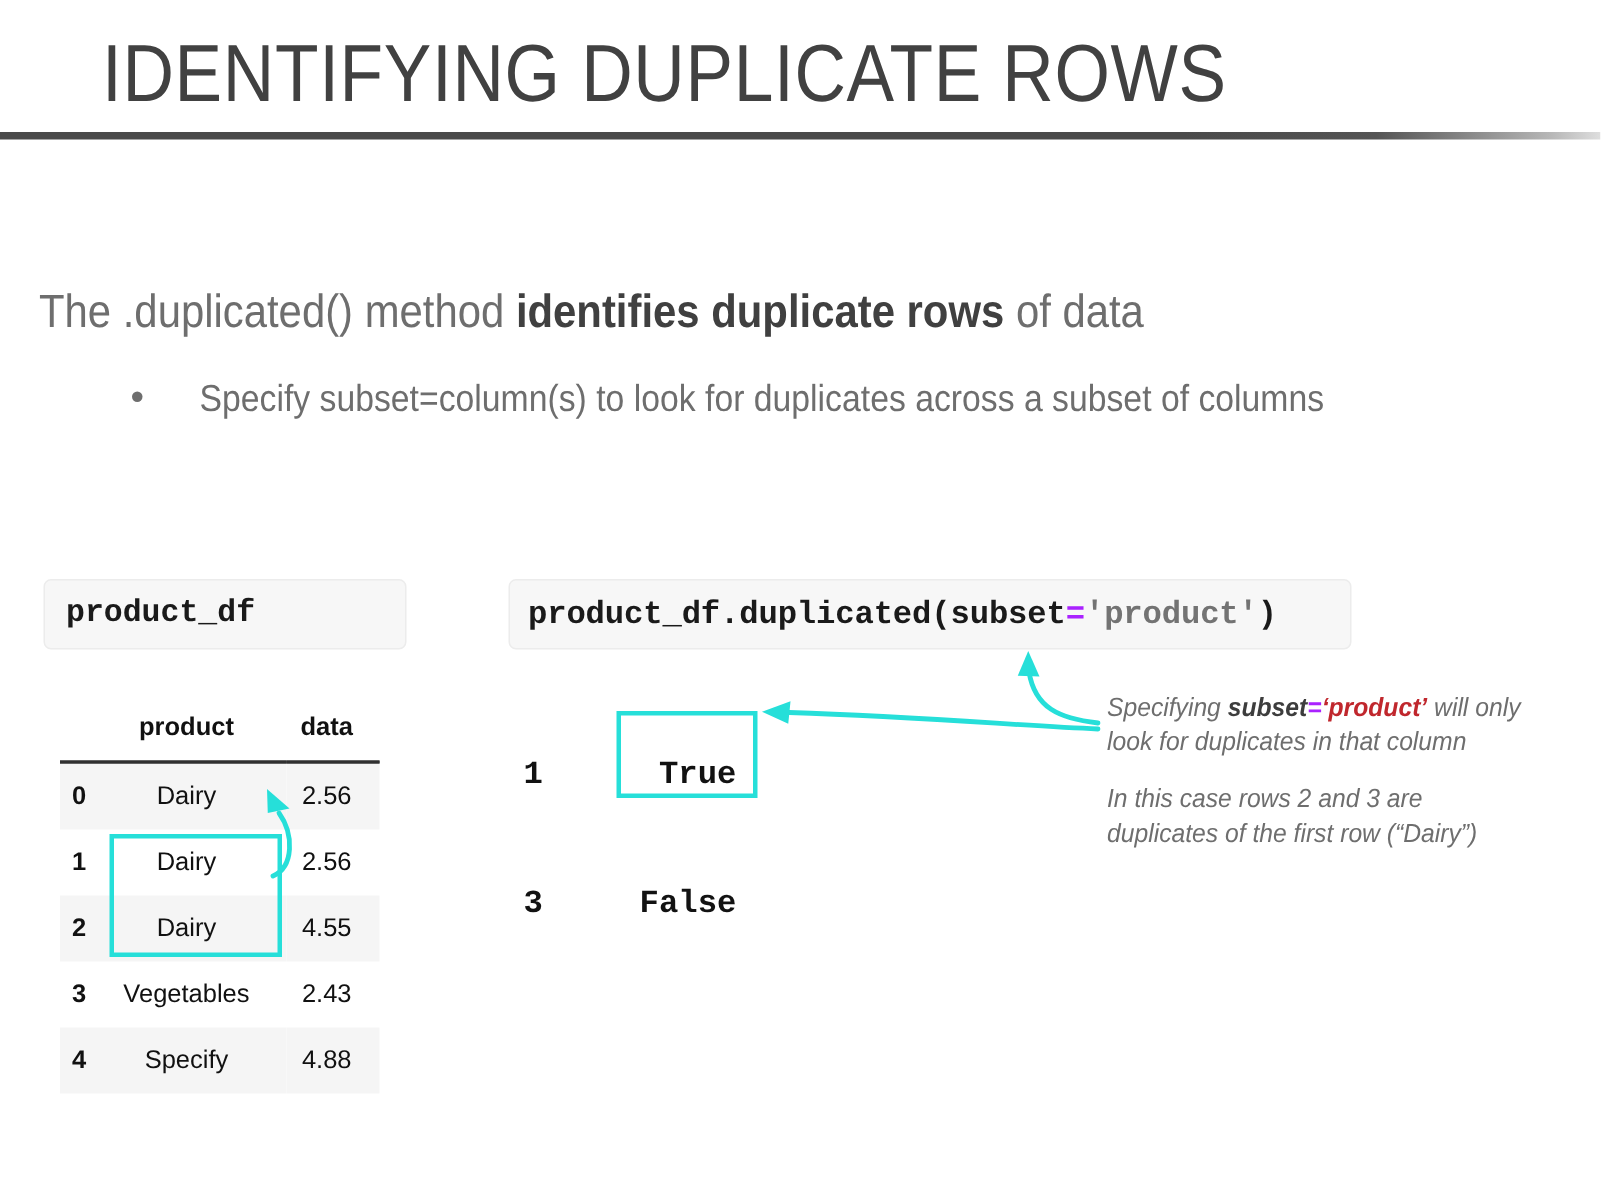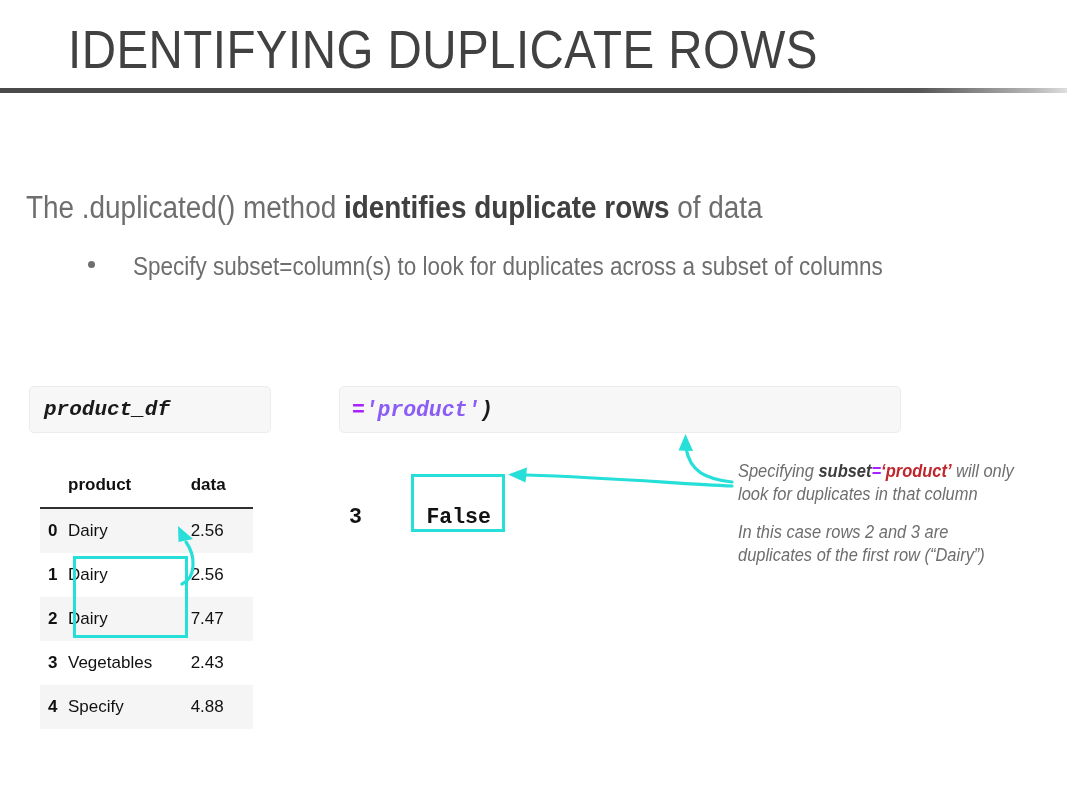--- a/index.html
+++ b/index.html
@@ -80,21 +80,20 @@
     position: absolute;
     background: #f7f7f7;
     border: 1px solid #ececec;
     border-radius: 5px;
     font-family: "Liberation Mono", "DejaVu Sans Mono", monospace;
     font-weight: 700;
     color: #1a1a1a;
     display: flex;
     align-items: center;
     white-space: nowrap;
-    font-style: italic;
   }
   #chip-product-df {
     left: 29px;
     top: 386px;
     width: 242px;
     height: 47px;
     font-size: 21px;
     padding-left: 14px;
     box-sizing: border-box;
   }
@@ -102,21 +101,21 @@
     left: 339px;
     top: 386px;
     width: 562px;
     height: 47px;
     font-size: 21.5px;
     padding-left: 12px;
     box-sizing: border-box;
     letter-spacing: -0.1px;
   }
   .tok-op   { color: #aa22ff; }
-  .tok-str  { color: #8b5cf6; }
+  .tok-str  { color: #737373; }
 
   
   #series-output {
     position: absolute;
     left: 349px;
     top: 446px;
     font-family: "Liberation Mono", "DejaVu Sans Mono", monospace;
     font-size: 21.5px;
     font-weight: 700;
     color: #121212;
@@ -158,21 +157,21 @@
     left: 40px;
     top: 468px;
     width: 213px;
     font-family: "Liberation Sans", sans-serif;
     font-size: 17px;
     color: #111111;
     border-collapse: collapse;
   }
   #df-table th, #df-table td {
     padding: 0;
-    text-align: left;
+    text-align: center;
     vertical-align: middle;
     height: 44px;
   }
   #df-table thead th {
     font-weight: 700;
     font-size: 17px;
     height: 34px;
     padding-bottom: 5px;
     border-bottom: 2px solid #303030;
   }
@@ -214,26 +213,28 @@
 <div class="body-line" id="lead-line"><span>The .duplicated() method </span><b>identifies duplicate rows</b><span> of data</span></div>
 
 <div id="bullet-dot"></div>
 <div class="body-line" id="bullet-line">Specify subset=column(s) to look for duplicates across a subset of columns</div>
 
 <div class="code-chip" id="chip-product-df">
   <span>product_df</span>
 </div>
 
 <div class="code-chip" id="chip-duplicated">
+  <span>product_df.duplicated(subset</span>
     <span class="tok-op">=</span>
     <span class="tok-str">'product'</span>
     <span>)</span>
 </div>
 
 <div id="series-output">
+  <span class="row">1      True</span>
   <span class="row">3     False</span>
   
   
 </div>
 
 <div id="true-highlight"></div>
 
 <svg class="arrow-svg" style="left:500px; top:462px;" width="240" height="40" viewBox="0 0 240 40">
   <path d="M 232 24 C 180 22, 120 16, 26 13" fill="none" stroke="#26dfd9" stroke-width="3.2" stroke-linecap="round"></path>
   <path d="M 8 12.5 L 27 5.5 L 25.5 20.5 Z" fill="#26dfd9"></path>
@@ -259,21 +260,21 @@
       <td class="col-price">2.56</td>
     </tr>
     <tr>
       <td class="idx">1</td>
       <td class="col-product">Dairy</td>
       <td class="col-price">2.56</td>
     </tr>
     <tr class="striped">
       <td class="idx">2</td>
       <td class="col-product">Dairy</td>
-      <td class="col-price">7.47</td>
+      <td class="col-price">4.55</td>
     </tr>
     <tr>
       <td class="idx">3</td>
       <td class="col-product">Vegetables</td>
       <td class="col-price">2.43</td>
     </tr>
     <tr class="striped">
       <td class="idx">4</td>
       <td class="col-product">Specify</td>
       <td class="col-price">4.88</td>

